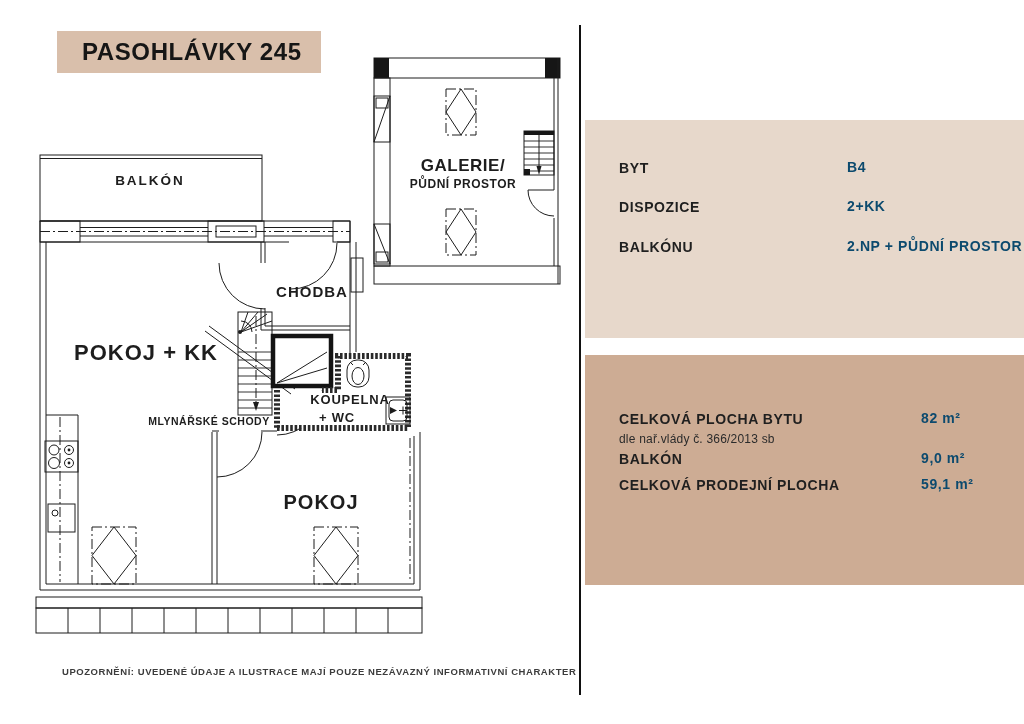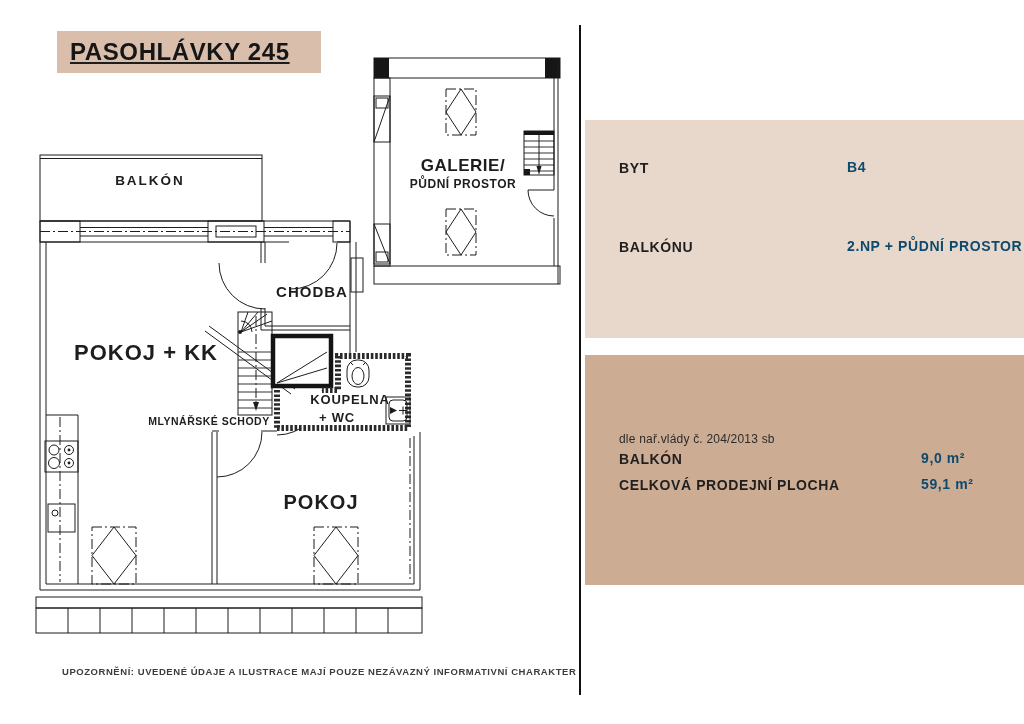--- a/index.html
+++ b/index.html
@@ -4,21 +4,21 @@
 <style>
   html,body{margin:0;padding:0;}
   body{
     width:1024px;height:724px;position:relative;background:#ffffff;
     font-family:"Liberation Sans","DejaVu Sans",sans-serif;color:#1d1d1d;overflow:hidden;
   }
   .abs{position:absolute;}
   
   .banner{
     left:57px;top:31px;width:264px;height:42px;background:#d9bfab;
-    display:flex;align-items:center;padding-left:13px;box-sizing:border-box;text-decoration:underline;
+    display:flex;align-items:center;padding-left:25px;box-sizing:border-box;
   }
   .banner span{font-size:24px;font-weight:800;letter-spacing:0.6px;color:#161616;}
   
   .divider{left:579px;top:25px;width:2px;height:670px;background:#111;}
   
   .panel{left:585px;width:439px;}
   .panel-top{top:120px;height:218px;background:#e7d8cb;}
   .panel-bottom{top:355px;height:230px;background:#cdac94;}
   .irow{position:absolute;left:34px;right:8px;height:18px;}
   .ilabel{font-size:14px;font-weight:700;letter-spacing:0.6px;color:#1f1f1f;}
@@ -246,29 +246,37 @@
   <span>PASOHLÁVKY 245</span>
 </div>
 
 <div class="abs divider"></div>
 
 <div class="abs panel panel-top">
   <div class="irow pt-r1">
     <span class="ilabel">BYT</span>
     <span class="ivalue">B4</span>
   </div>
+  <div class="irow pt-r2">
+    <span class="ilabel">DISPOZICE</span>
+    <span class="ivalue">2+KK</span>
+  </div>
   <div class="irow pt-r3">
     <span class="ilabel">BALKÓNU</span>
     <span class="ivalue">2.NP + PŮDNÍ PROSTOR</span>
   </div>
 </div>
 
 <div class="abs panel panel-bottom">
+  <div class="irow pb-r1">
+    <span class="ilabel">CELKOVÁ PLOCHA BYTU</span>
+    <span class="ivalue">82 m²</span>
+  </div>
   <div class="irow pb-sub">
-    <span class="isub">dle nař.vlády č. 204/2013 sb</span>
+    <span class="isub">dle nař.vlády č. 366/2013 sb</span>
   </div>
   <div class="irow pb-r2">
     <span class="ilabel">BALKÓN</span>
     <span class="ivalue">9,0 m²</span>
   </div>
   <div class="irow pb-r3">
     <span class="ilabel">CELKOVÁ PRODEJNÍ PLOCHA</span>
     <span class="ivalue">59,1 m²</span>
   </div>
 </div>

